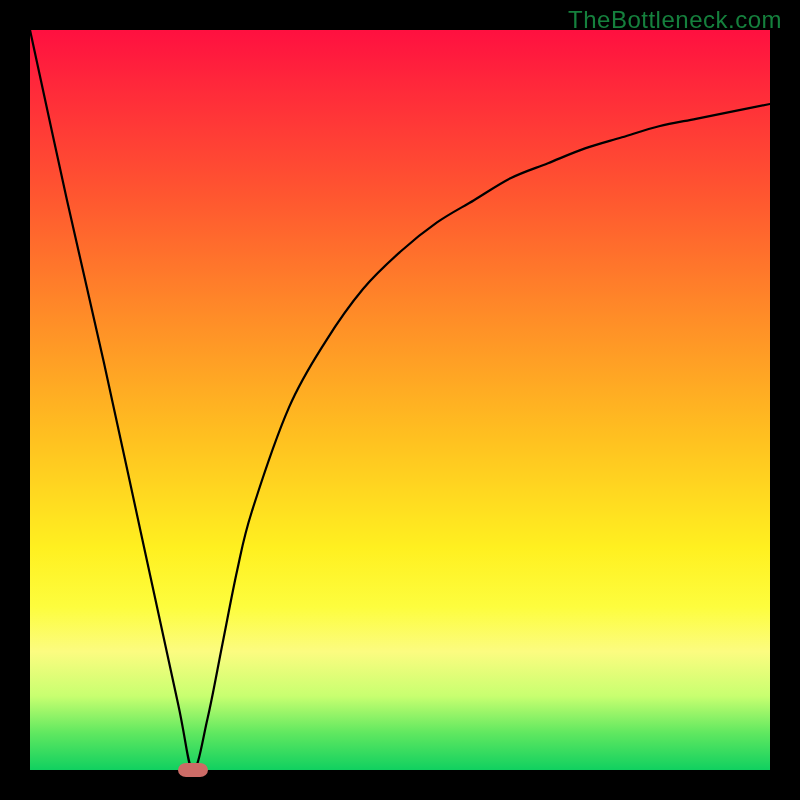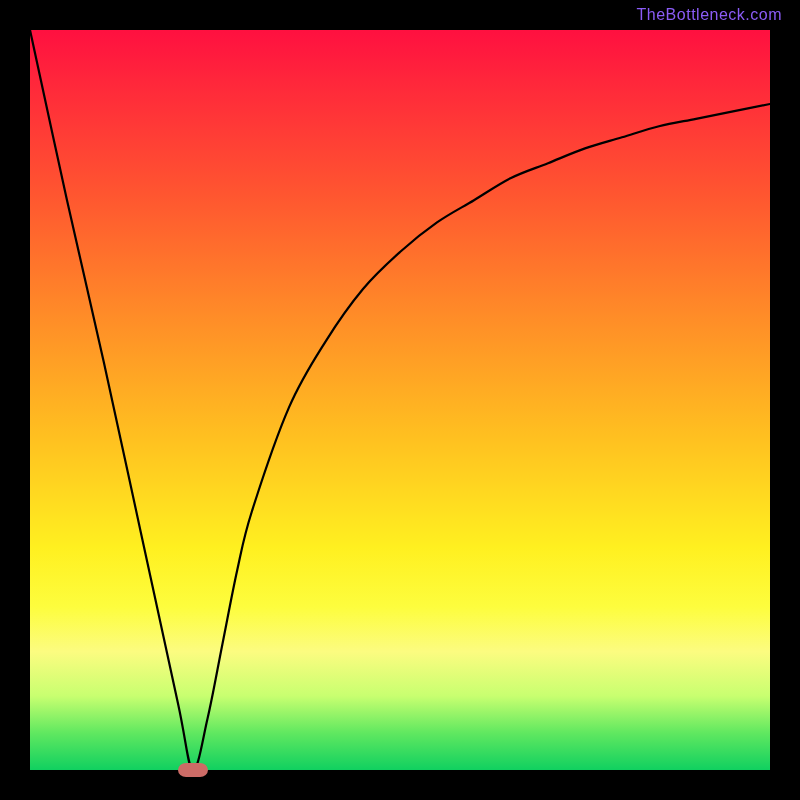--- a/index.html
+++ b/index.html
@@ -14,22 +14,22 @@
   .frame {
     position: relative;
     width: 800px;
     height: 800px;
     background: #000;
   }
   .watermark {
     position: absolute;
     top: 6px;
     right: 18px;
-    color: #8b5cf6;
-    font-size: 16px;
+    color: #15803d;
+    font-size: 24px;
     font-weight: 500;
     letter-spacing: 0.5px;
     user-select: none;
   }
   .plot-area {
     position: absolute;
     left: 30px;
     top: 30px;
     width: 740px;
     height: 740px;

